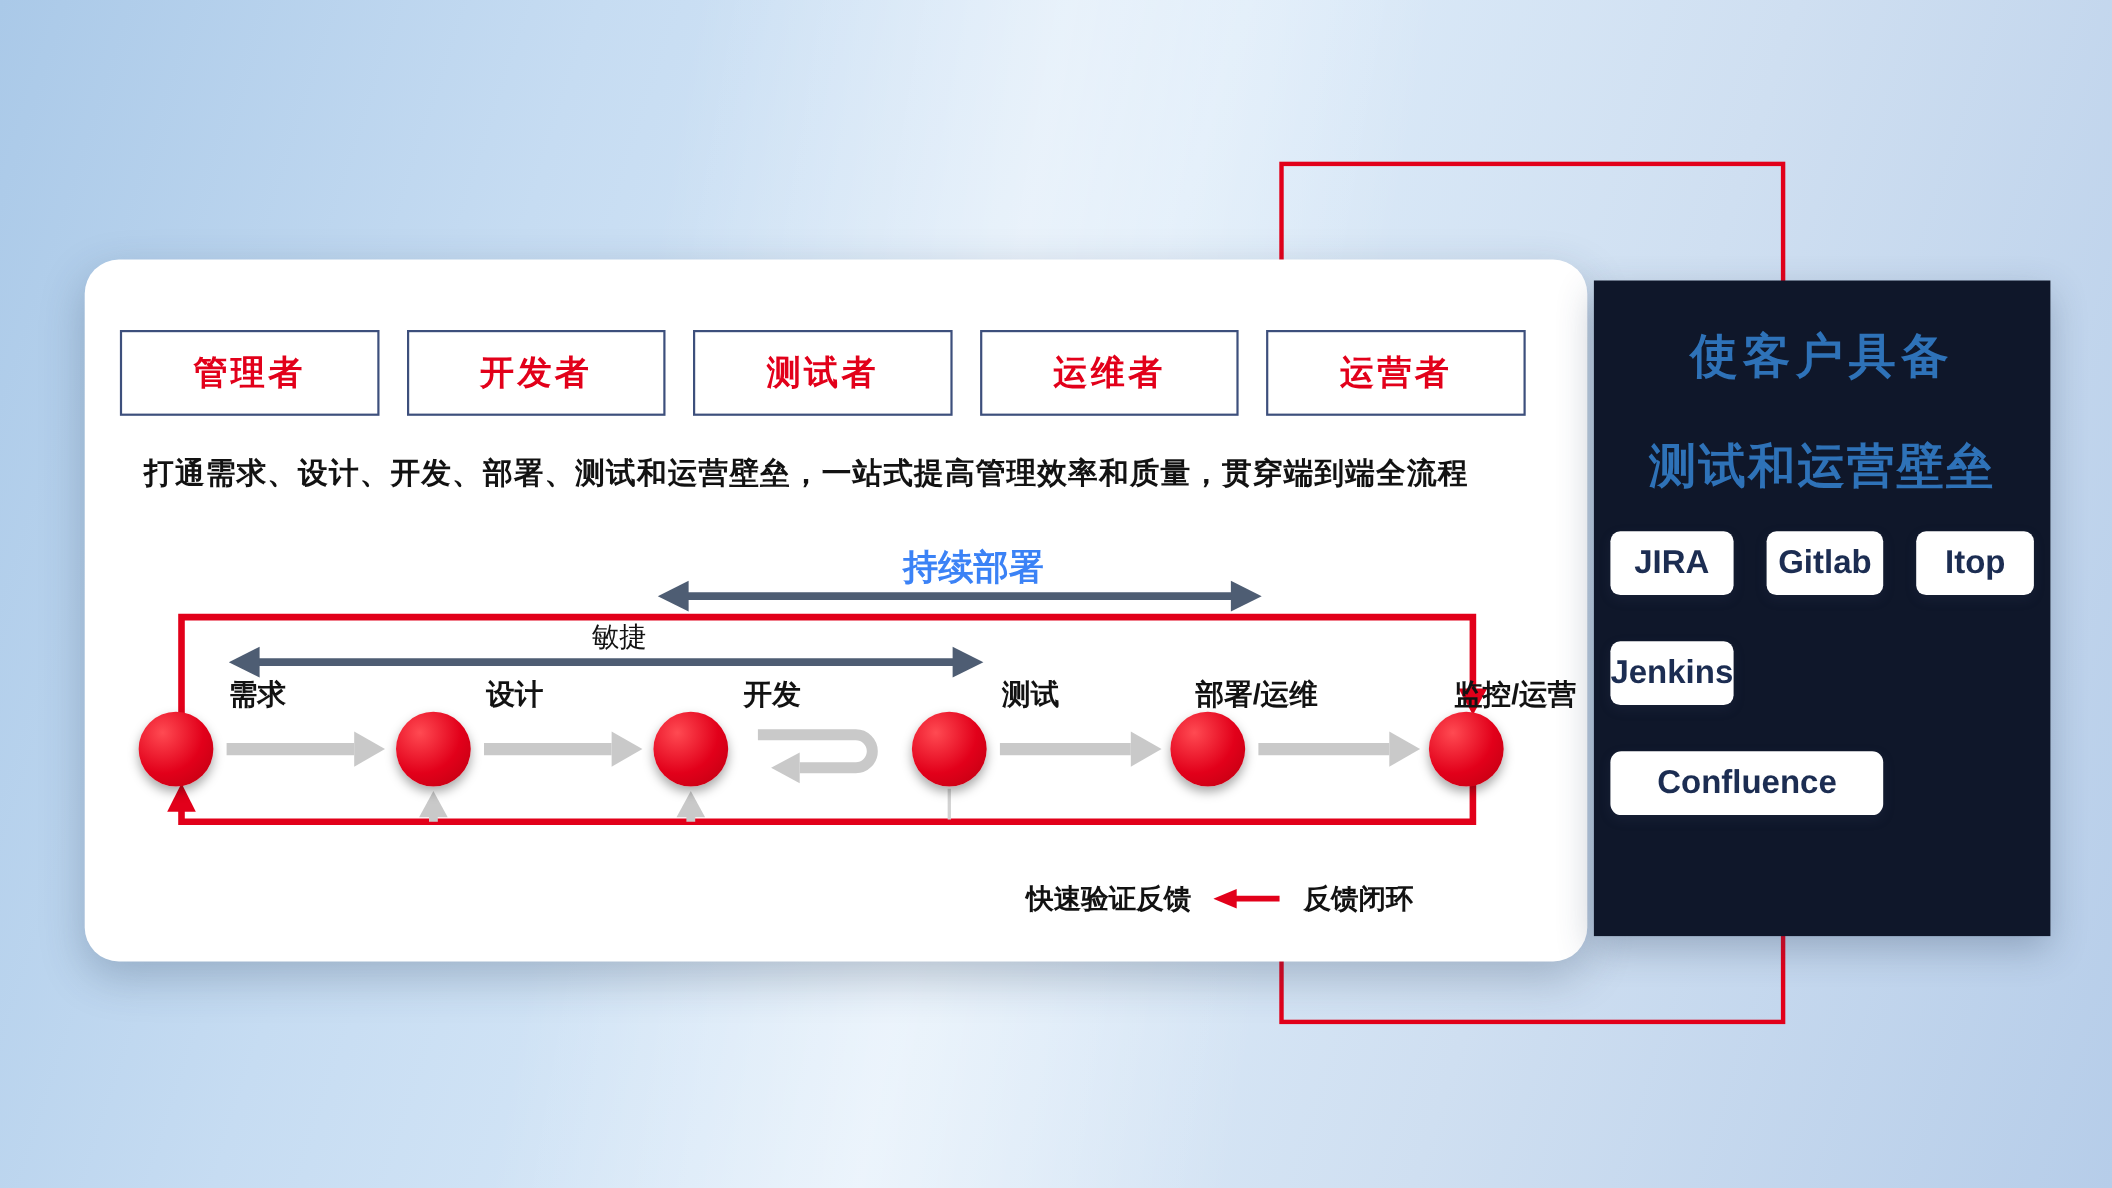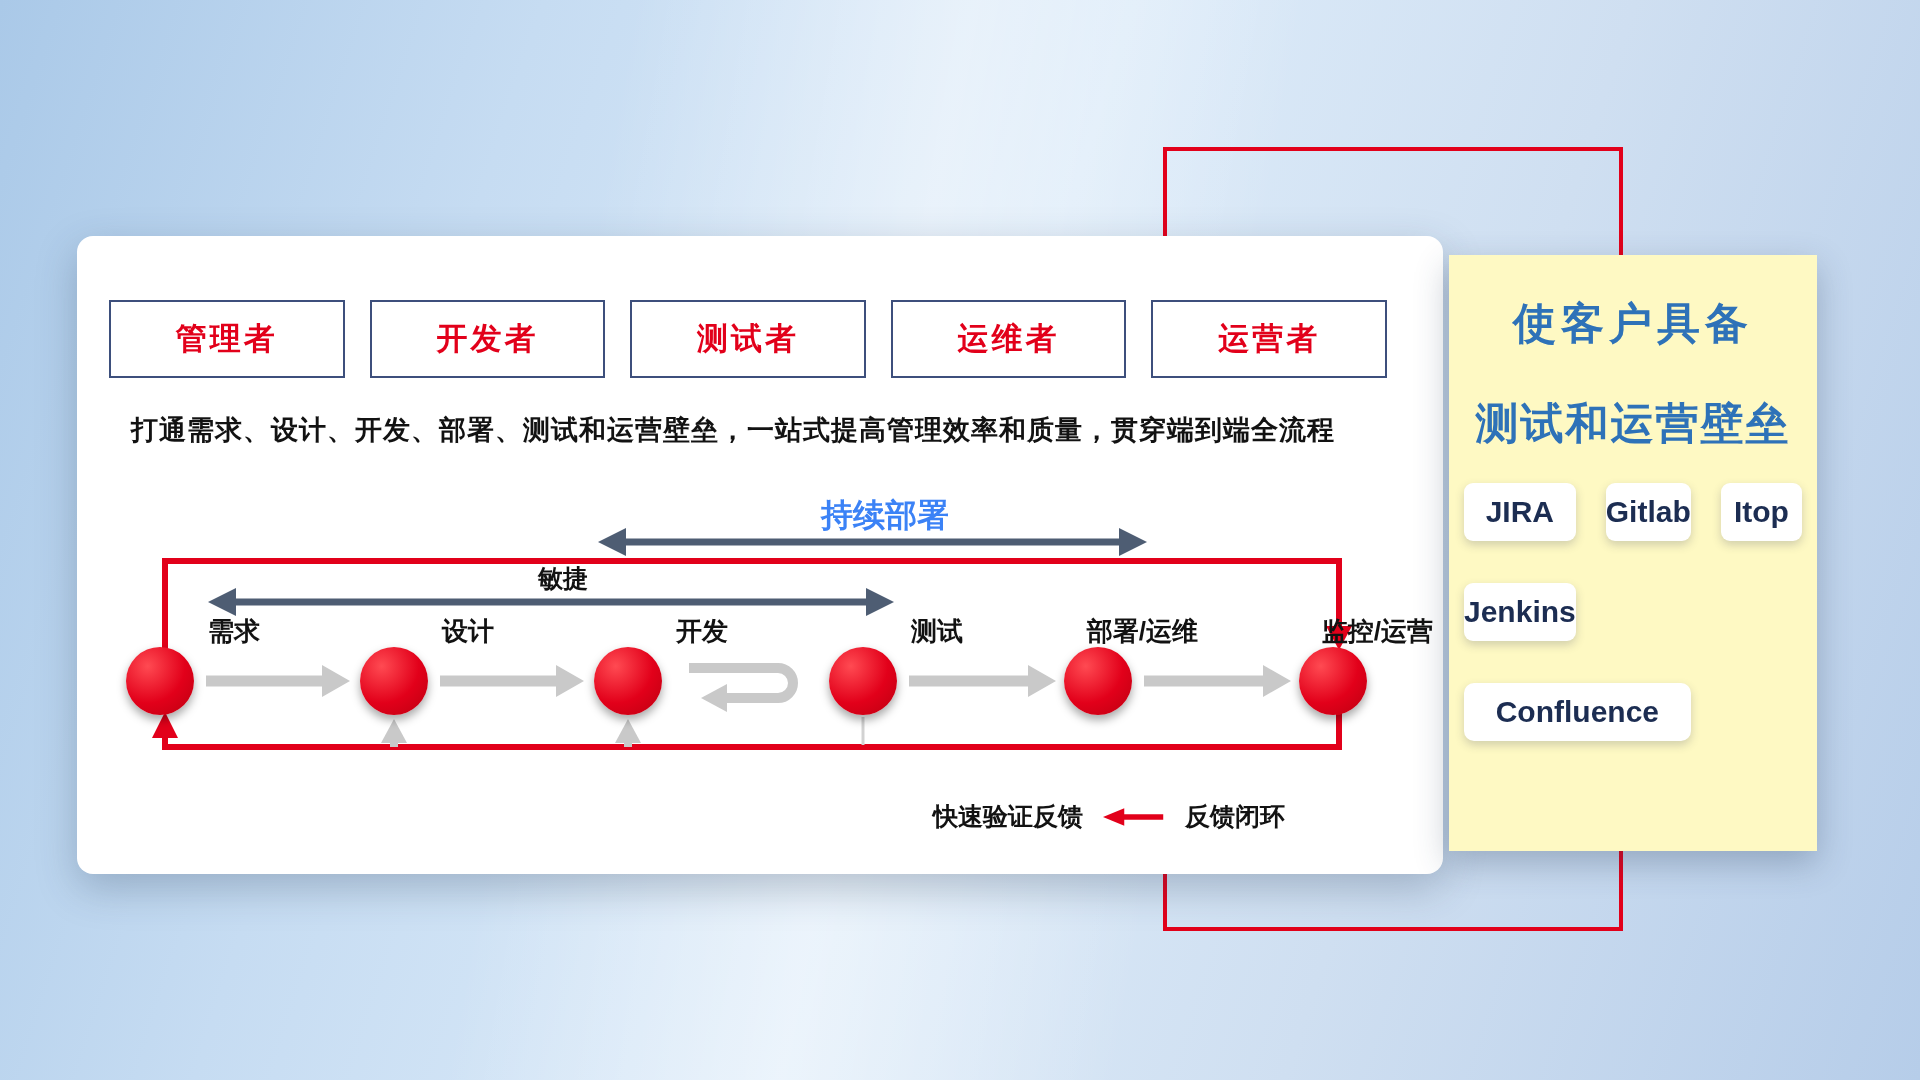--- a/index.html
+++ b/index.html
@@ -14,21 +14,21 @@
 
   
   .red-frame {
     position:absolute; left:1163px; top:147px; width:460px; height:784px;
     border:4px solid var(--accent); z-index:1;
   }
 
   
   .card {
     position:absolute; left:77px; top:236px; width:1366px; height:638px;
-    background:#ffffff; border-radius:16px;
+    background:#ffffff; border-radius:31px;
     box-shadow:0 14px 40px rgba(40,60,90,.28); z-index:2;
   }
 
   .roles { position:absolute; left:32px; right:56px; top:64px; display:flex; gap:25px; }
   .role {
     flex:1; height:78px; border:2px solid var(--role-border);
     display:flex; align-items:center; justify-content:center;
     font-size:31px; font-weight:bold; color:var(--accent); letter-spacing:3px;
     background:#fff;
   }
@@ -43,21 +43,21 @@
     font-size:25px; font-weight:bold; color:#121212;
   }
   .legend-feedback {
     position:absolute; left:856px; top:564px; display:flex; align-items:center; gap:20px;
     font-size:25px; font-weight:bold; color:#121212;
   }
 
   .cd-label { position:absolute; left:700px; top:258px; width:172px; text-align:right;
     font-size:32px; font-weight:bold; color:#3b82f6; }
   .agile-label { position:absolute; left:436px; top:326px; width:100px; text-align:center;
-    font-size:25px; font-weight:bold; color:#121212; }
+    font-size:25px; font-weight:normal; color:#121212; }
 
   .flow-svg { position:absolute; left:0; top:0; width:1366px; height:638px; }
 
   .node-label { position:absolute; top:378px; width:200px; text-align:right;
     font-size:26px; font-weight:bold; color:#121212; }
   .circle {
     position:absolute; top:411px; width:68px; height:68px; border-radius:50%;
     background:radial-gradient(circle at 32% 28%, #ff4a52 0%, #e2001a 55%, #bb0010 100%);
     box-shadow:0 5px 10px rgba(0,0,0,.35);
   }
@@ -68,22 +68,22 @@
   .ln-red  { stroke:var(--accent); stroke-width:6; fill:none; }
   .fl-red  { fill:var(--accent); }
   .ln-gray { stroke:var(--arrow-gray); stroke-width:11; }
   .fl-gray { fill:var(--arrow-gray); }
   .ln-gray2{ stroke:var(--arrow-gray); stroke-width:10; fill:none; }
   .ln-gray3{ stroke:var(--arrow-gray); stroke-width:8; }
   .ln-thin { stroke:#d2d2d2; stroke-width:3; }
 
   
   .panel {
-    position:absolute; left:1449px; top:255px; width:368px; height:596px;
-    background:#fef9c3; box-shadow:0 12px 32px rgba(40,60,90,.3); z-index:3;
+    position:absolute; left:1449px; top:255px; width:415px; height:596px;
+    background:#0f172a; box-shadow:0 12px 32px rgba(40,60,90,.3); z-index:3;
   }
   .panel-title { text-align:center; font-weight:bold; color:var(--title-blue); font-size:43px; }
   .t1 { margin-top:40px; letter-spacing:5px; }
   .t2 { margin-top:42px; letter-spacing:2px; }
   .tools {
     position:absolute; left:15px; right:15px; top:228px;
     display:grid; grid-template-columns:1fr 1fr 1fr; column-gap:30px; row-gap:42px;
   }
   .tool {
     height:58px; background:#ffffff; border-radius:9px;

